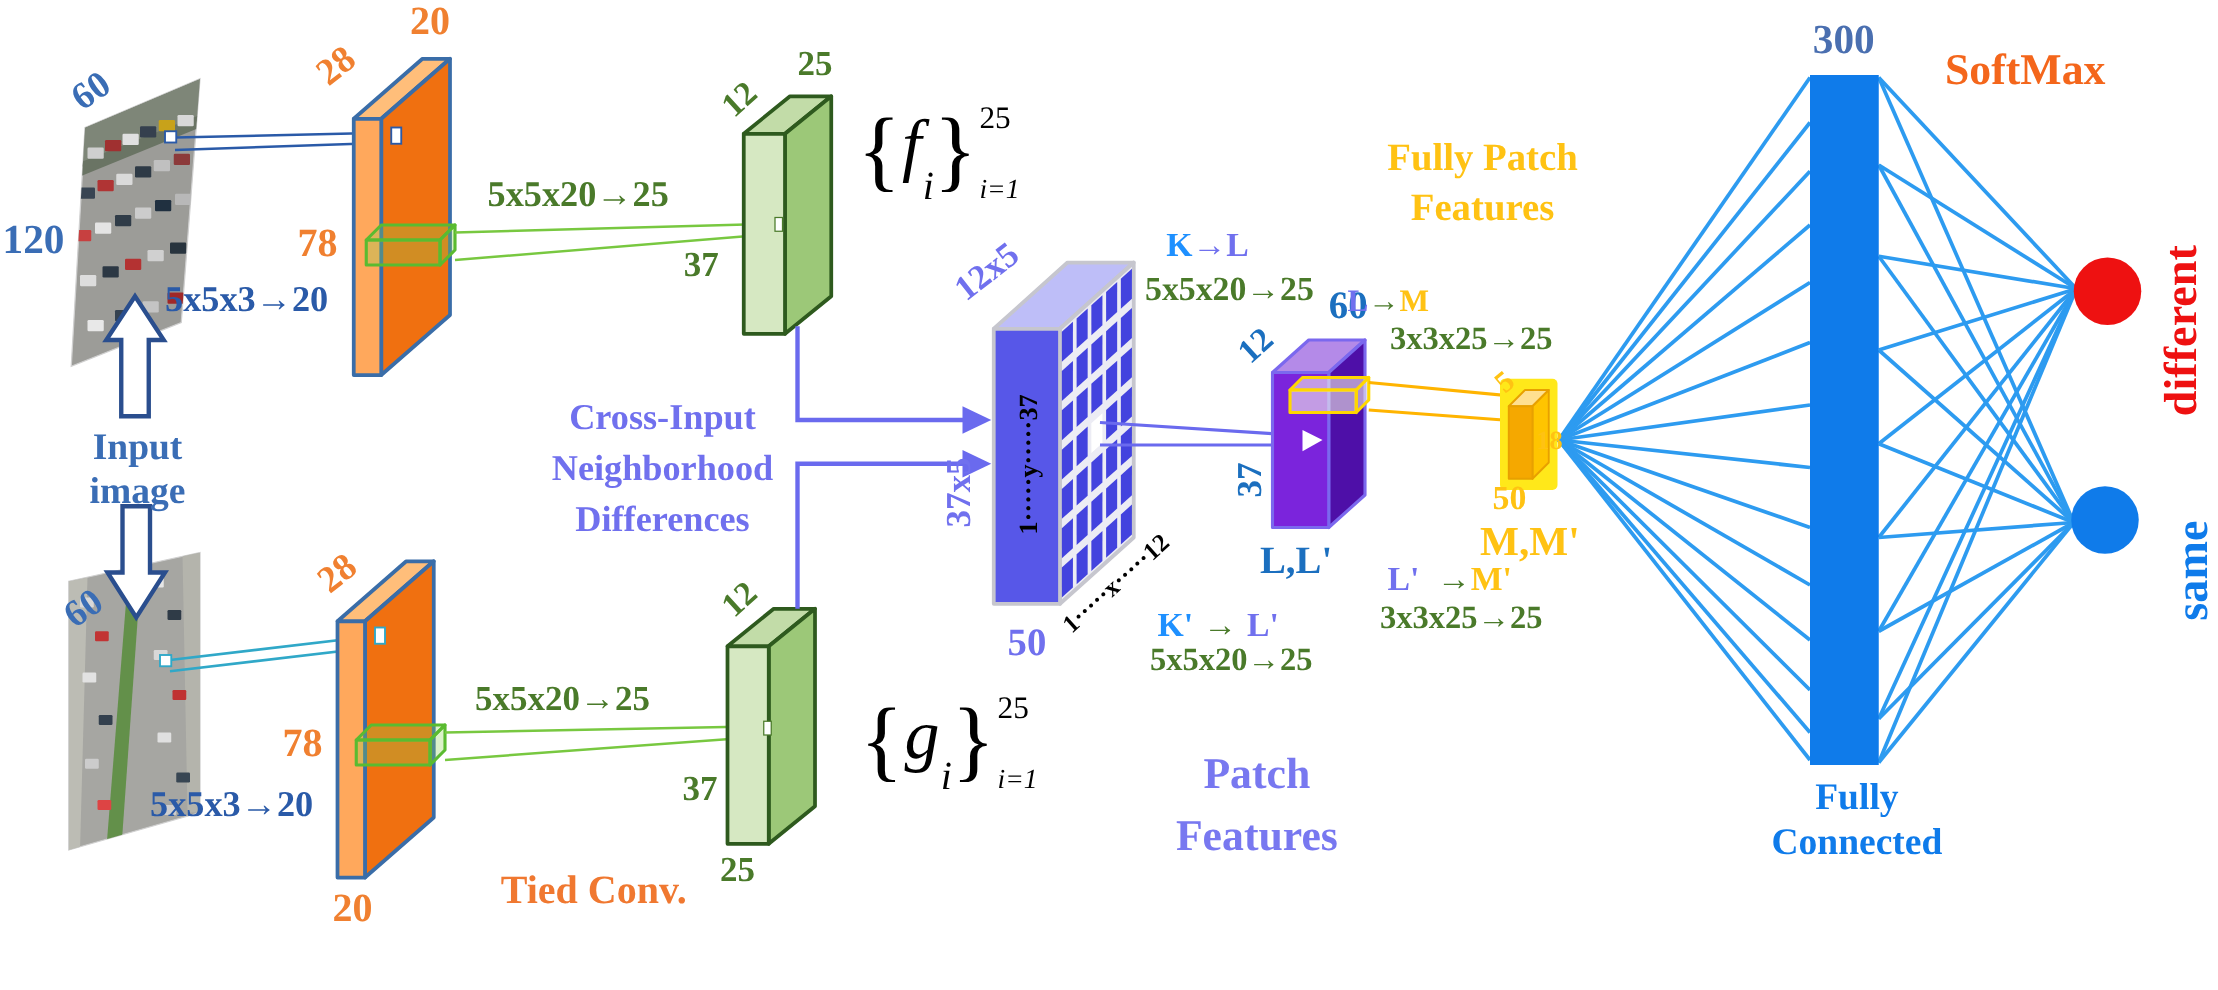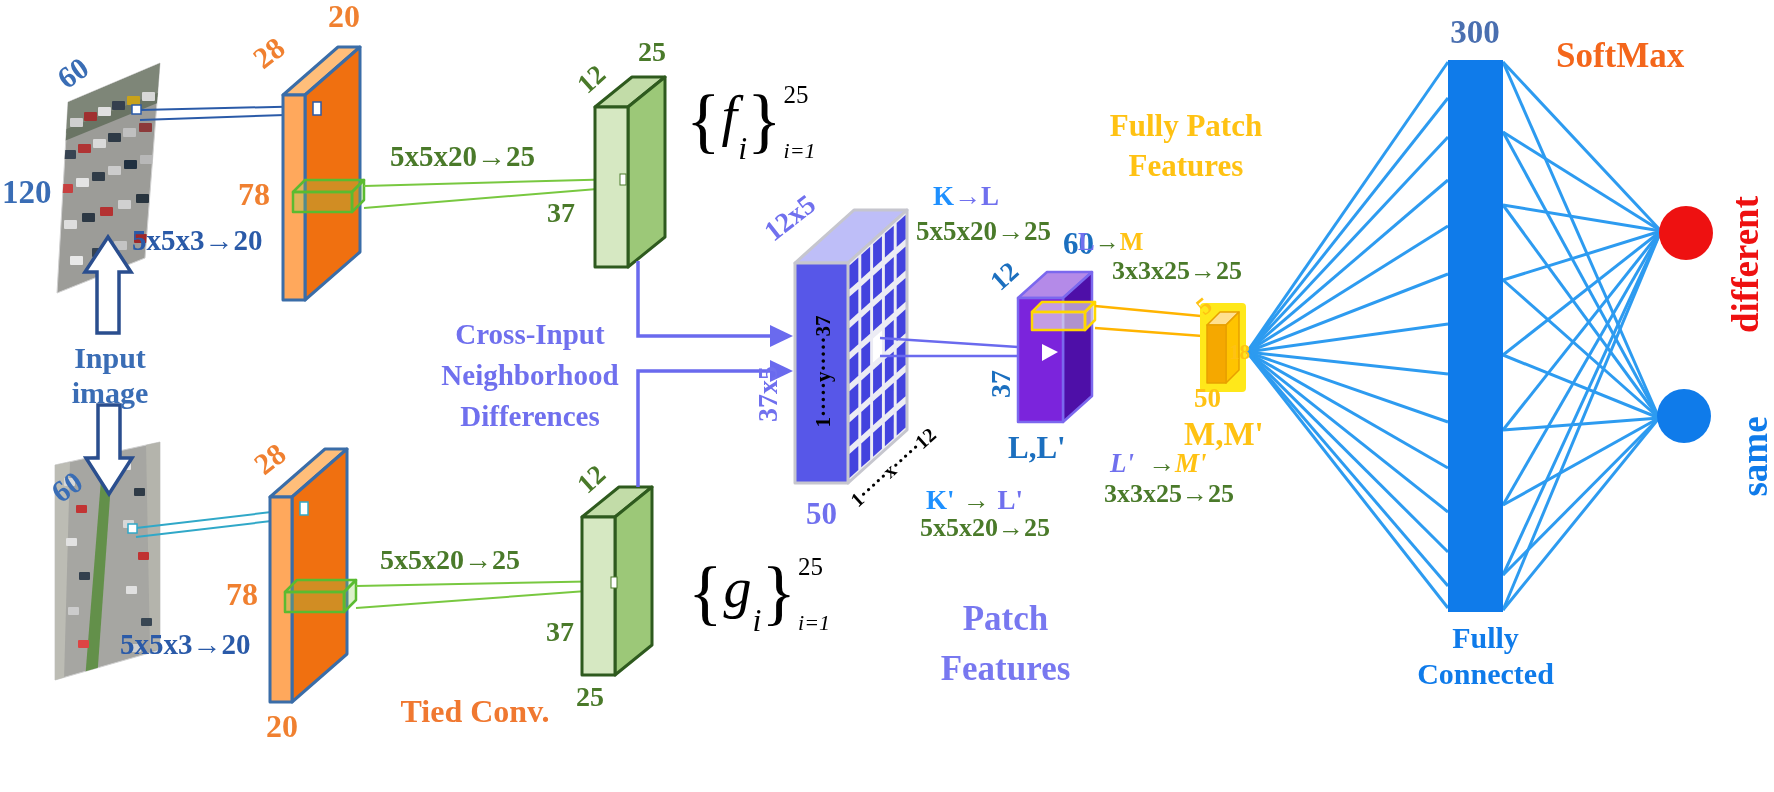--- a/index.html
+++ b/index.html
@@ -325,21 +325,21 @@
   <div>Features</div>
 </div>
 <div class="lbl" style="left:1078px;top:229px;font-size:25px;">
   <span class="c-peri">L</span><span class="c-green">→</span><span class="c-yellow">M</span>
 </div>
 <div class="lbl c-green" style="left:1112px;top:258px;font-size:26px;">3x3x25→25</div>
 <div class="lbl c-yellow" style="left:1198px;top:294px;font-size:24px;transform:rotate(-40deg);">5</div>
 <div class="lbl c-yellow" style="left:1184px;top:342px;font-size:21px;margin-left:45px;">18</div>
 <div class="lbl c-yellow" style="left:1194px;top:385px;font-size:27px;">50</div>
 <div class="lbl c-yellow" style="left:1184px;top:418px;font-size:33px;">M,M'</div>
-<div class="lbl" style="left:1110px;top:450px;font-size:27px;font-style:italic;">
+<div class="lbl" style="left:1110px;top:450px;font-size:27px;">
   <span class="c-peri">L'</span><span class="c-green" style="margin-left:14px;">→</span><span class="c-yellow">M'</span>
 </div>
 <div class="lbl c-green" style="left:1104px;top:481px;font-size:26px;">3x3x25→25</div>
 
 <div class="lbl ctr" style="left:1446px;top:16px;width:58px;font-size:33px;color:#4A6FB0;">300</div>
 <div class="lbl c-softmax" style="left:1556px;top:38px;font-size:35px;">SoftMax</div>
 <div class="lbl c-red" style="left:1677px;top:246px;font-size:37px;transform:rotate(-90deg);">different</div>
 <div class="lbl c-fc" style="left:1714px;top:438px;font-size:37px;transform:rotate(-90deg);">same</div>
 <div class="lbl c-fc ctr" style="left:1383px;top:620px;width:205px;font-size:30px;line-height:1.2;">
   <div>Fully</div>

